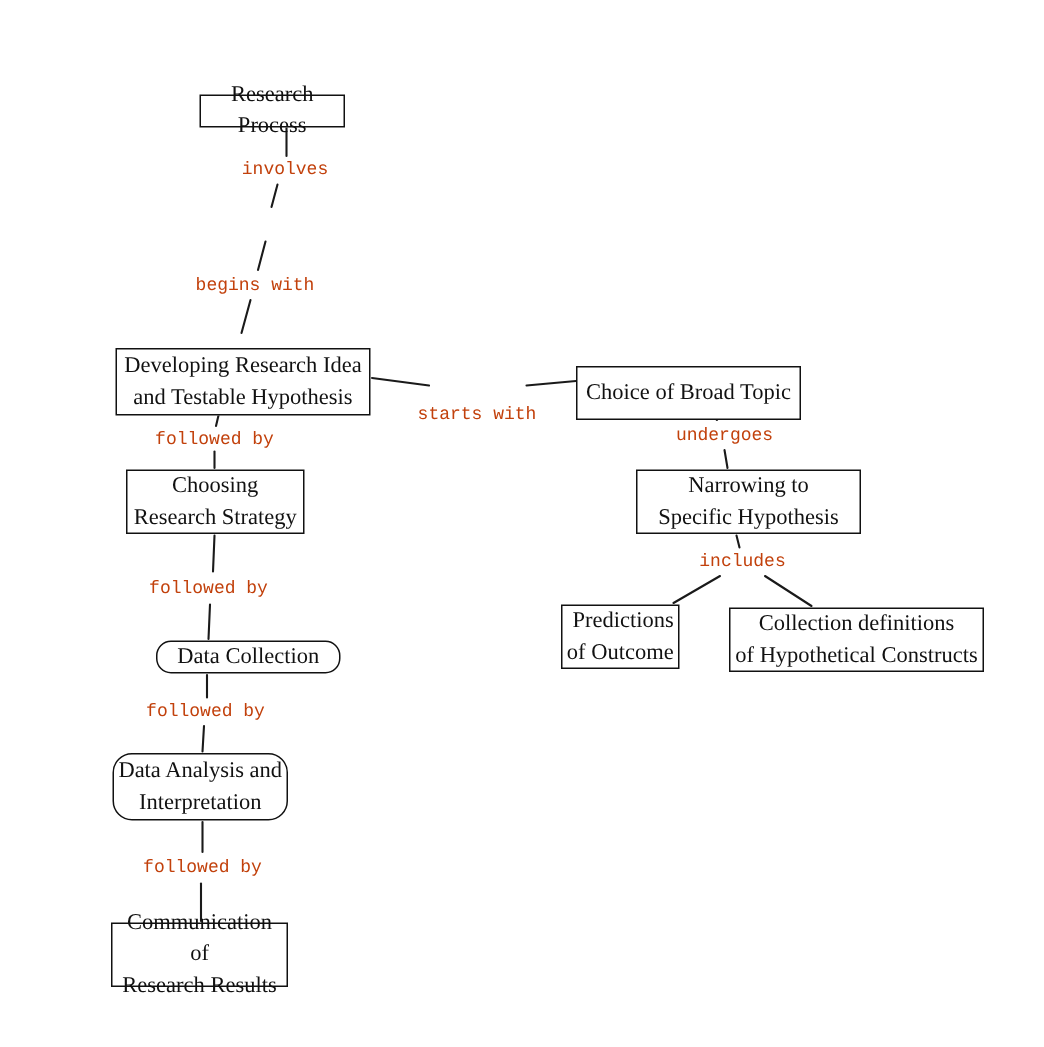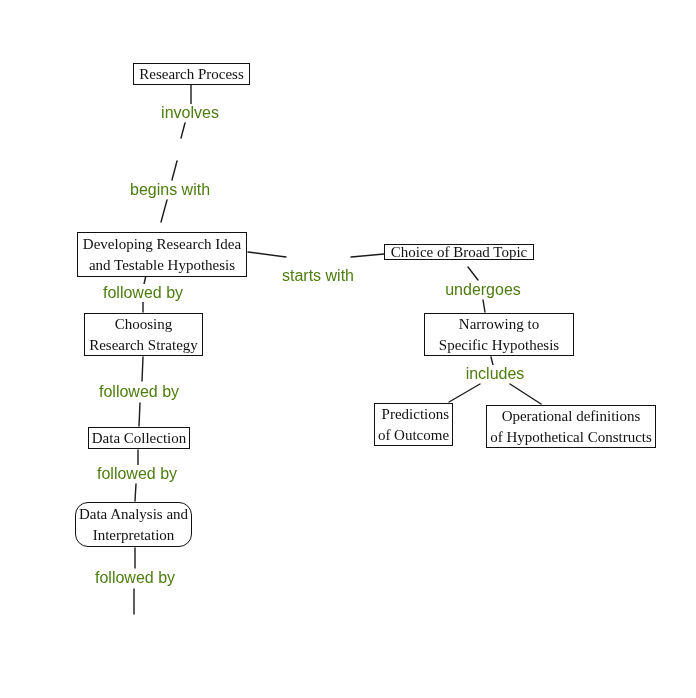--- a/index.html
+++ b/index.html
@@ -33,23 +33,23 @@
     font-family: "Liberation Serif", "DejaVu Serif", serif;
     font-size: 15px;
     line-height: 21px;
     color: #111111;
     white-space: pre-line;
     padding: 0 2px;
   }
   .edge-label {
     position: absolute;
     transform: translate(-50%, -50%);
-    font-family: Liberation Sans, sans-serif;
-    font-size: 16px;
-    color: #4d7c0f;
+    font-family: Liberation Mono, monospace;
+    font-size: 12px;
+    color: #c2410c;
     background: #ffffff;
     white-space: nowrap;
     padding: 0 2px;
   }
 </style>
 </head>
 <body>
 
 <div id="canvas">
 
@@ -79,45 +79,47 @@
 
       <line x1="468" y1="267" x2="478" y2="280"></line>
       <line x1="483" y1="300" x2="485" y2="312"></line>
 
       <line x1="491" y1="357" x2="493" y2="365"></line>
       <line x1="480" y1="384" x2="449" y2="402"></line>
       <line x1="510" y1="384" x2="541" y2="404"></line>
     </g>
   </svg>
 
-  <div class="node" style="left:133px; top:63px;  width:117px; height:22px;">Research Process</div>
+  <div class="node" style="left:133px; top:63px;  width:97px; height:22px;">Research Process</div>
 
 
   <div class="node" style="left:77px;  top:232px; width:170px; height:45px;">Developing Research Idea
 and Testable Hypothesis</div>
 
-  <div class="node" style="left:384px; top:244px; width:150px; height:16px;font-family:Liberation Serif, serif;">Choice of Broad Topic</div>
+  <div class="node" style="left:384px; top:244px; width:150px; height:36px;font-family:Liberation Serif, serif;">Choice of Broad Topic</div>
 
   <div class="node" style="left:424px; top:313px; width:150px; height:43px;">Narrowing to
 Specific Hypothesis</div>
 
   <div class="node" style="left:374px; top:403px; width:79px;  height:43px;text-align:right;">Predictions
 of Outcome</div>
 
-  <div class="node" style="left:486px; top:405px; width:170px; height:43px;">Operational definitions
+  <div class="node" style="left:486px; top:405px; width:170px; height:43px;">Collection definitions
 of Hypothetical Constructs</div>
 
   <div class="node" style="left:84px;  top:313px; width:119px; height:43px;">Choosing
 Research Strategy</div>
 
-  <div class="node" style="left:88px;  top:427px; width:102px; height:22px;">Data Collection</div>
+  <div class="node" style="left:104px;  top:427px; width:123px; height:22px;border-radius:10px;">Data Collection</div>
 
   <div class="node" style="left:75px;  top:502px; width:117px; height:45px;border-radius:13px;">Data Analysis and
 Interpretation</div>
 
+  <div class="node" style="left:74px;  top:615px; width:118px; height:43px;">Communication of
+Research Results</div>
 
   <div class="edge-label" style="left:190px; top:113px;">involves</div>
 
   <div class="edge-label" style="left:170px; top:190px;">begins with</div>
 
   <div class="edge-label" style="left:318px; top:258px;margin-top:18px;">starts with</div>
 
   <div class="edge-label" style="left:143px; top:293px;">followed by</div>
 
   <div class="edge-label" style="left:139px; top:392px;">followed by</div>

